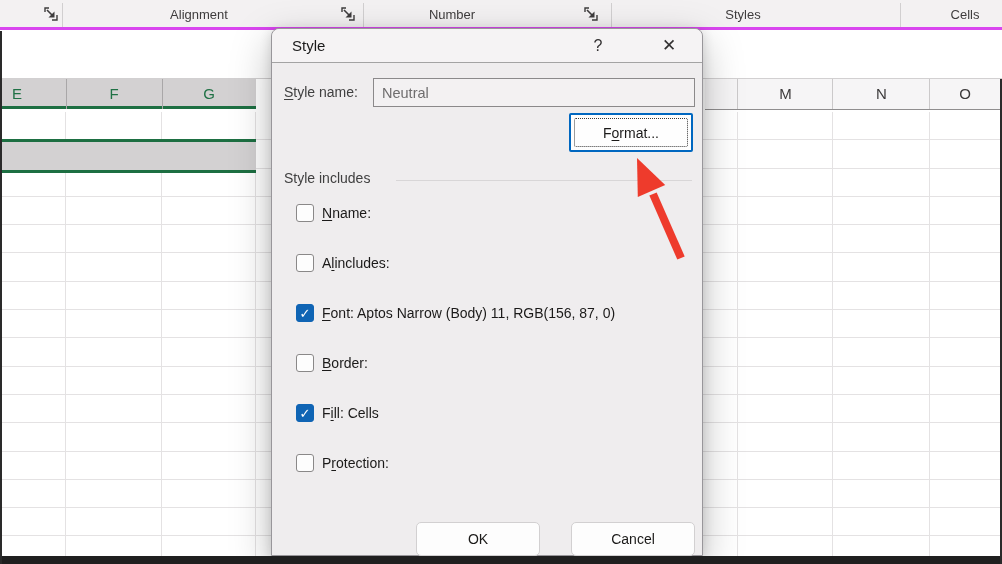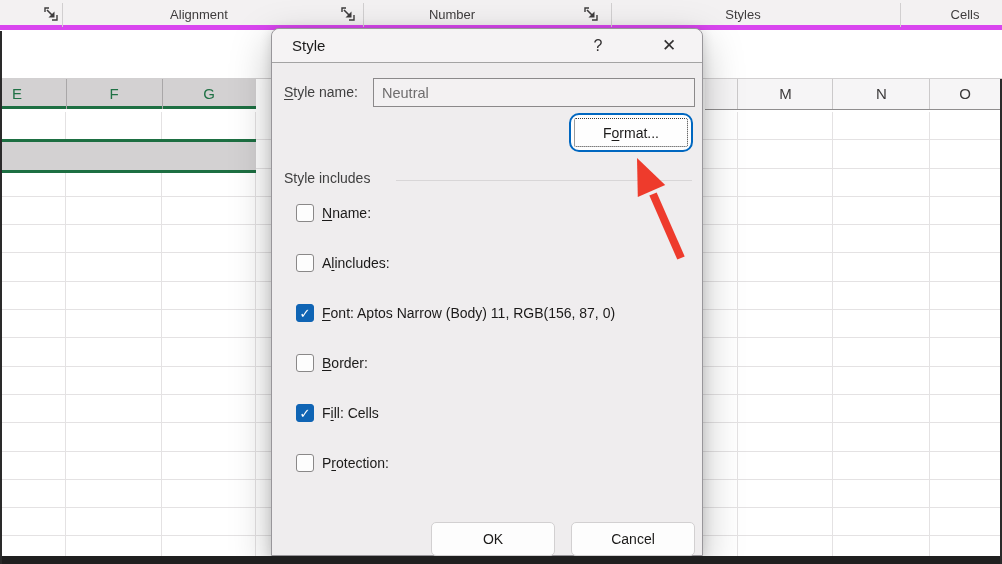--- a/index.html
+++ b/index.html
@@ -2,21 +2,21 @@
 <html><head>
 <meta charset="utf-8">
 <style>
   * { margin:0; padding:0; box-sizing:border-box; }
   html,body { background:#ffffff; }
   body { font-family:"Liberation Sans", sans-serif; }
   #stage { position:relative; width:1002px; height:564px; overflow:hidden; background:#ffffff; }
 
   
   .ribbon { position:absolute; left:0; top:0; width:1002px; height:30px;
-            background:#f3f1f2; border-bottom:5px solid #d946ef; }
+            background:#f3f1f2; border-bottom:3px solid #d946ef; }
   .grp-label { position:absolute; top:4px; height:22px; line-height:22px; text-align:center;
                font-size:13px; color:#3e3c3d; }
   .launcher { position:absolute; top:6px; width:16px; height:16px; cursor:pointer; }
   .rib-div { position:absolute; top:3px; width:1px; height:24px; background:#d1cfd0; }
 
   
   .formula-area { position:absolute; left:0; top:31px; width:1002px; height:48px;
                   background:#ffffff; border-bottom:1px solid #d2d0d1; }
 
   
@@ -55,39 +55,39 @@
   .tb-close { left:379px; font-size:17px; }
 
   .lbl { position:absolute; font-size:14px; color:#404040; }
   .key { text-decoration:underline; text-underline-offset:2px; }
 
   .name-field { position:absolute; left:101px; top:49px; width:322px; height:29px;
                 background:#f3f1f2; border:1px solid #8b898a; font-size:14.5px; color:#6f6d6e;
                 padding:0 8px; font-family:"Liberation Sans", sans-serif; }
 
   .fmt-btn { position:absolute; left:297px; top:84px; width:124px; height:39px;
-             background:#fefefe; border:2px solid #0067c0; border-radius:10px;
+             background:#fefefe; border:2px solid #0067c0; border-radius:2px;
              font-size:14px; color:#1b1a19; cursor:pointer;
              font-family:"Liberation Sans", sans-serif; }
   .fmt-btn::after { content:""; position:absolute; inset:3px; border:1px dotted #3a3a3a; border-radius:2px; }
 
   .sec-line { position:absolute; left:124px; right:10px; top:151px; height:1px; background:#d8d6d7; }
 
   .cbrow { position:absolute; left:24px; height:20px; display:flex; align-items:center; gap:8px; cursor:default; }
   .cb { width:18px; height:18px; border:1px solid #8a8888; border-radius:3px; background:#fdfdfd;
         display:flex; align-items:center; justify-content:center; flex:0 0 18px; cursor:pointer; }
   .cb.checked { background:#0f64b4; border-color:#0f64b4; }
   .cb .tick { display:none; color:#ffffff; font-size:13px; line-height:1; }
   .cb.checked .tick { display:block; }
   .cbrow .txt { font-size:14px; color:#1b1a19; white-space:pre; }
 
   .dlg-btn { position:absolute; top:493px; width:124px; height:34px; background:#fdfdfd;
              border:1px solid #d2d0d1; border-radius:5px; font-size:14px; color:#1b1a19;
              cursor:pointer; font-family:"Liberation Sans", sans-serif; }
-  .btn-ok { left:159px; }
+  .btn-ok { left:144px; }
   .btn-cancel { left:299px; }
 
   
   .arrow-svg { position:absolute; left:610px; top:148px; width:90px; height:120px; z-index:20; }
 
   
   .bottom-bar { position:absolute; left:0; top:556px; width:1002px; height:8px; background:#1f1f1f; z-index:30; }
   .edge-left { position:absolute; left:0; top:31px; width:2px; height:533px; background:#2a2a2a; z-index:31; }
   .edge-right { position:absolute; left:1000px; top:79px; width:2px; height:485px; background:#2a2a2a; z-index:31; }
 </style>

